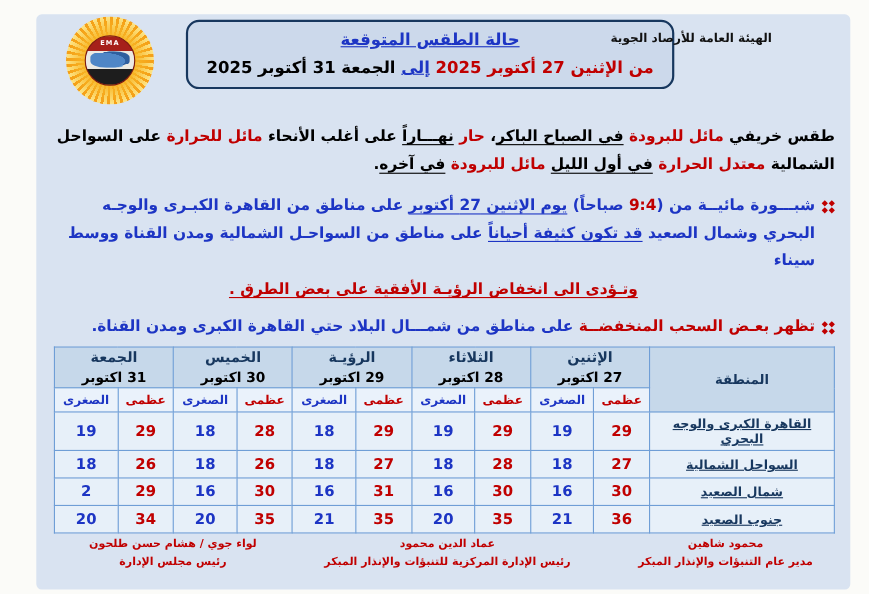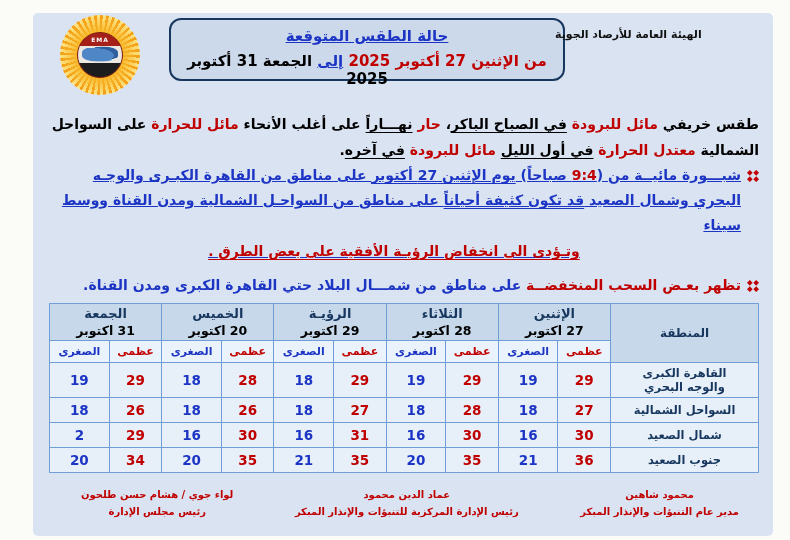--- a/index.html
+++ b/index.html
@@ -37,37 +37,37 @@
   .ema-text{font-size:6px;color:#fff;text-align:center;margin-top:3px;letter-spacing:1px;font-weight:bold;direction:ltr;}
   .cloud{
     position:absolute;left:50%;top:47%;transform:translate(-50%,-50%);
     width:36px;height:15px;border-radius:40%;
     background:
       radial-gradient(ellipse at 30% 60%,#4f86c6 0 58%,transparent 60%),
       radial-gradient(ellipse at 65% 42%,#2f5f9e 0 52%,transparent 55%),
       radial-gradient(ellipse at 50% 72%,#6fa3d8 0 48%,transparent 51%);
   }
   .title-box{
-    position:absolute;left:136px;top:5px;width:396px;height:63px;
+    position:absolute;left:136px;top:5px;width:444px;height:63px;
     background:var(--c-boxbg);border:2px solid var(--c-boxborder);border-radius:12px;
     text-align:center;padding-top:7px;
   }
   .title-line1{color:var(--c-blue);font-weight:bold;font-size:15px;text-decoration:underline;}
   .title-line2{font-size:15px;font-weight:bold;margin-top:7px;color:#000;}
   .title-from{color:var(--c-red);}
   .title-link{color:var(--c-blue);text-decoration:underline;}
   .title-to{color:#000;}
   .org{
     position:absolute;right:6px;top:13px;width:212px;text-align:left;
     font-size:11px;font-weight:bold;color:#111;line-height:1.7;
   }
   
   .content{position:absolute;top:98px;right:14px;left:14px;}
   .para{font-size:14px;font-weight:bold;line-height:26px;color:#000;text-align:right;}
-  .para.p2{margin-top:0;color:var(--c-blue);line-height:25px;position:relative;padding-right:18px;text-decoration:underline;}
+  .para.p2{margin-top:12px;color:var(--c-blue);line-height:25px;position:relative;padding-right:18px;}
   .para.p3{margin-top:9px;color:var(--c-blue);line-height:25px;position:relative;padding-right:18px;}
   .seg-k{color:#000;}
   .seg-r{color:var(--c-red);}
   .seg-ku{color:#000;text-decoration:underline;text-underline-offset:3px;}
   .seg-b{color:var(--c-blue);}
   .seg-bu{color:var(--c-blue);text-decoration:underline;text-underline-offset:3px;}
   .seg-ru{color:var(--c-red);text-decoration:underline;text-underline-offset:3px;}
   .bullet{
     position:absolute;right:0;top:7px;width:12px;height:12px;transform:rotate(45deg);
     display:inline-block;
@@ -77,31 +77,31 @@
     box-shadow:0 -4.5px var(--c-red),0 4.5px var(--c-red),-4.5px 0 var(--c-red),4.5px 0 var(--c-red);
   }
   .p2-last{display:block;text-align:center;margin-top:1px;}
   .table-intro{
     margin-top:7px;font-size:11.5px;font-weight:bold;color:var(--c-red);
     text-decoration:underline;text-underline-offset:3px;text-align:right;
   }
   
   table.wtable{border-collapse:collapse;width:710px;margin-top:5px;}
   .wtable th,.wtable td{border:1px solid var(--c-bord);text-align:center;vertical-align:middle;}
-  .wtable th.region-h{background:var(--c-headbg);width:148px;font-size:12px;color:var(--c-navy);font-weight:bold;}
+  .wtable th.region-h{background:var(--c-headbg);width:168px;font-size:12px;color:var(--c-navy);font-weight:bold;}
   .wtable th.day{background:var(--c-headbg);height:36px;padding:2px 0;}
   .day-name{font-size:13px;font-weight:bold;color:var(--c-navy);}
   .day-date{font-size:12.5px;font-weight:bold;color:#000;margin-top:2px;}
   .wtable tr.sub th{background:var(--c-subbg);height:22px;font-size:11px;font-weight:bold;text-align:center;}
   .wtable th.maxl{color:var(--c-red);}
   .wtable th.minl{color:var(--c-blue);}
   .wtable td{background:var(--c-cellbg);font-size:13.5px;font-weight:bold;height:25px;}
   .wtable td.max{color:var(--c-red);}
   .wtable td.min{color:var(--c-blue);}
-  .wtable td.region{font-size:11.5px;font-weight:bold;color:var(--c-navy);padding:3px 16px;}
+  .wtable td.region{font-size:11.5px;font-weight:bold;color:var(--c-navy);padding:3px 16px;text-decoration:underline;}
   
   .signatures{
     position:absolute;bottom:16px;left:48px;right:34px;
     display:flex;justify-content:space-between;
     color:var(--c-red);font-size:10px;font-weight:bold;text-align:center;line-height:1.7;
   }
   .sig{min-width:150px;}
 </style>
 </head>
 <body>
@@ -158,21 +158,21 @@
             <th class="day" colspan="2">
               <div class="day-name">الثلاثاء</div>
               <div class="day-date">28 اكتوبر</div>
             </th>
             <th class="day" colspan="2">
               <div class="day-name">الرؤيـة</div>
               <div class="day-date">29 اكتوبر</div>
             </th>
             <th class="day" colspan="2">
               <div class="day-name">الخميس</div>
-              <div class="day-date">20 اكتوبر</div>
+              <div class="day-date">30 اكتوبر</div>
             </th>
             <th class="day" colspan="2">
               <div class="day-name">الجمعة</div>
               <div class="day-date">31 اكتوبر</div>
             </th>
           </tr>
           <tr class="sub">
             <th class="maxl">عظمى</th>
             <th class="minl">الصغرى</th>
             <th class="maxl">عظمى</th>

